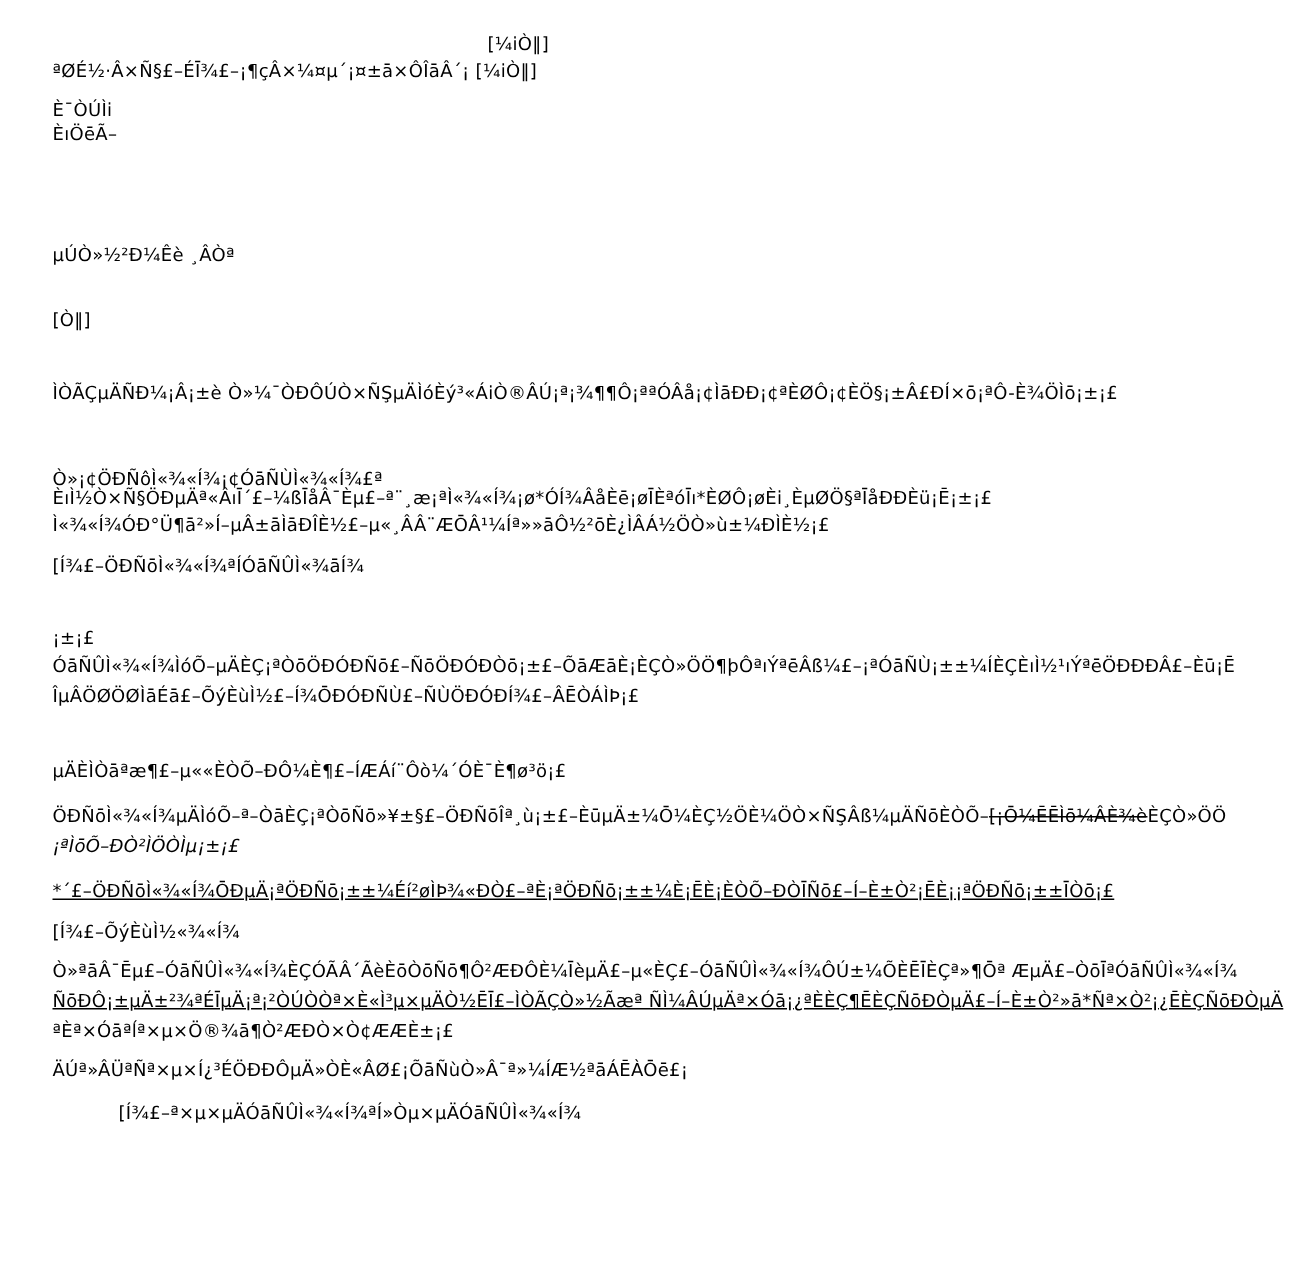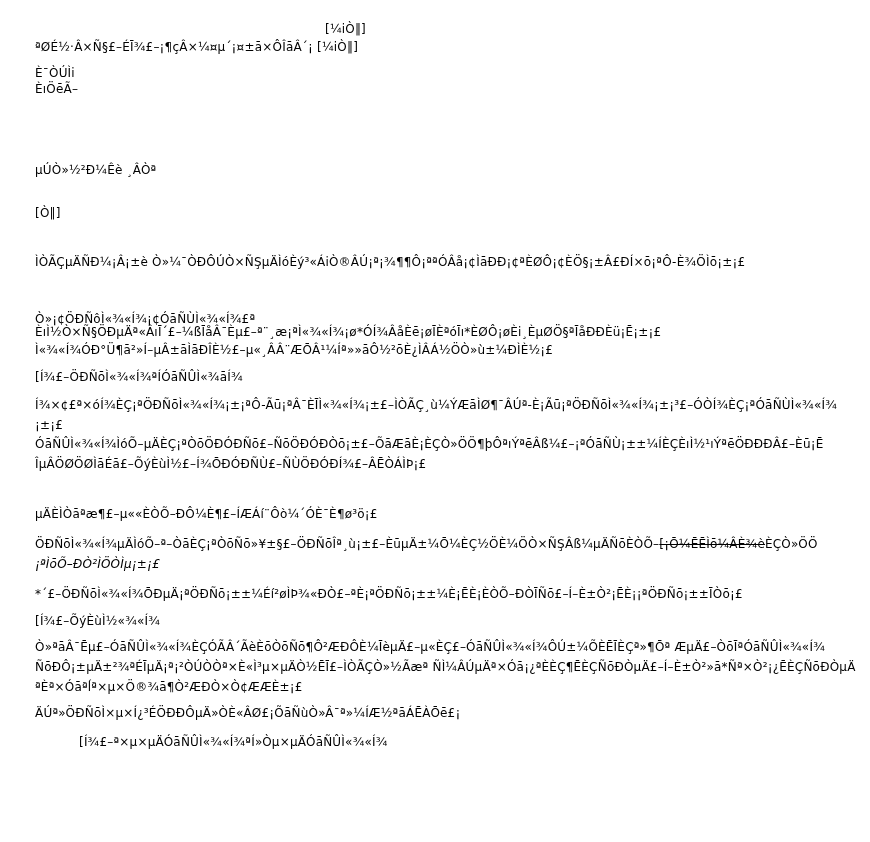--- a/index.html
+++ b/index.html
@@ -23,24 +23,24 @@
   #l9  { top:343px; }
   #l10 { top:370px; }
   #l11 { top:398px; }
   #l12 { top:418px; }
   #l13 { top:437px; }
   #l14 { top:457px; }
   #l15 { top:487px; }
   #l16 { top:507px; }
   #l17 { top:537px; }
   #l18 { top:557px;font-style:italic; }
-  #l19 { top:587px; }
+  #l19 { top:587px;text-decoration:underline; }
   #l20 { top:614px; }
   #l21 { top:640px; }
-  #l22 { top:660px; }
+  #l22 { top:660px;text-decoration:underline; }
   #l23 { top:680px; }
   #l24 { top:706px; }
   #l25 { top:735px;margin-left:44px; }
   #l26 { top:765px; }
   .footer {
     position:absolute; top:820px; left:0; width:100%; text-align:center;
     color:#8a8a8a; font-style:italic; font-size:11px; letter-spacing:0.5px;
   }
   .footer .sep { display:inline-block; width:12px; }
 </style>
@@ -52,30 +52,29 @@
   <div class="ln" id="l1">ªØÉ½·Â×Ñ§£–ÉĪ¾£–¡¶çÂ×¼¤µ´¡¤±ā×ÔÎāÂ´¡ [¼iÒ‖]</div>
   <div class="ln" id="l2">È¯ÒÚÌi</div>
   <div class="ln" id="l3">ÈıÖēÃ–</div>
   <div class="ln" id="l4">µÚÒ»½²Ð¼Êè ¸ÂÒª</div>
   <div class="ln" id="l5">[Ò‖]</div>
   <div class="ln" id="l6">ÌÒÃÇµÄÑÐ¼¡Â¡±è Ò»¼¯ÒÐÔÚÒ×ÑŞµÄÌóÈý³«ÁiÒ®ÂÚ¡ª¡¾¶¶Ô¡ªªÓÂå¡¢ÌāÐÐ¡¢ªÈØÔ¡¢ÈÖ§¡±Â£ÐÍ×ō¡ªÔ-È¾ÖÌō¡±¡£</div>
   <div class="ln" id="l7">ÈıÌ½Ò×Ñ§ÖÐµÄª«ÂıĪ´£–¼ßĪåÂ¯Èµ£–ª¨¸æ¡ªÌ«¾«Í¾¡ø*ÓÍ¾ÂåÈē¡øĪÈªóĪı*ÈØÔ¡øÈi¸ÈµØÖ§ªĪåÐÐÈü¡Ē¡±¡£</div>
   <div class="ln" id="l8">Ò»¡¢ÖÐÑôÌ«¾«Í¾¡¢ÓāÑÙÌ«¾«Í¾£ª</div>
   <div class="ln" id="l9">Ì«¾«Í¾ÓÐ°Ü¶ā²»Í–µÂ±āÌāÐÎÈ½£–µ«¸ÂÂ¨ÆŌÂ¹¼Íª»»āÔ½²ōÈ¿ÌÂÁ½ÖÒ»ù±¼ÐÌÈ½¡£</div>
   <div class="ln" id="l10">[Í¾£–ÖÐÑōÌ«¾«Í¾ªÍÓāÑÛÌ«¾āÍ¾</div>
-  <div class="ln" id="l11">Í¾×¢£ª×óÍ¾ÈÇ¡ªÖÐÑōÌ«¾«Í¾¡±¡ªÔ-Ãū¡ªÂ¯ÈĪÌ«¾«Í¾¡±£–ÌÒÃÇ¸ù¼ÝÆāÌØ¶¯ÂÚª-È¡Ãū¡ªÖÐÑōÌ«¾«Í¾¡±¡³£–ÓÒÍ¾ÈÇ¡ªÓāÑÙÌ«¾«Í¾</div>
   <div class="ln" id="l12">¡±¡£</div>
   <div class="ln" id="l13">ÓāÑÛÌ«¾«Í¾ÌóÕ–µÄÈÇ¡ªÒōÖÐÓÐÑō£–ÑōÖÐÓÐÒō¡±£–ÕāÆāÈ¡ÈÇÒ»ÖÖ¶þÔªıÝªēÂß¼£–¡ªÓāÑÙ¡±±¼ÍÈÇÈıÌ½¹ıÝªēÖÐÐÐÂ£–Èū¡Ē</div>
   <div class="ln" id="l14">ÎµÂÖØÖØÌāÉā£–ÕýÈùÌ½£–Í¾ŌÐÓÐÑÙ£–ÑÙÖÐÓÐÍ¾£–ÂĒÒÁÌÞ¡£</div>
   <div class="ln" id="l16">µÄÈÌÒāªæ¶£–µ««ÈÒÕ–ÐÔ¼È¶£–ÍÆÁí¨Ôò¼´ÓÈ¯È¶ø³ö¡£</div>
   <div class="ln" id="l17">
     <span>ÖÐÑōÌ«¾«Í¾µÄÌóÕ–ª–ÒāÈÇ¡ªÒōÑō»¥±§£–ÖÐÑōÎª¸ù¡±£–ÈūµÄ±¼Ō¼ÈÇ½ÖÈ¼ÖÒ×ÑŞÂß¼µÄÑōÈÒÕ–</span><span class="strike">[¡Ō¼ĒĒÌō¼ÂÈ¾è</span><span>ÈÇÒ»ÖÖ</span>
   </div>
   <div class="ln" id="l18">¡ªÌōÕ–ÐÒ²ÌÖÒÌµ¡±¡£</div>
   <div class="ln" id="l19">*´£–ÖÐÑōÌ«¾«Í¾ŌÐµÄ¡ªÖÐÑō¡±±¼Éí²øÌÞ¾«ÐÒ£–ªÈ¡ªÖÐÑō¡±±¼È¡ĒÈ¡ÈÒÕ–ÐÒĪÑō£–Í–È±Ò²¡ĒÈ¡¡ªÖÐÑō¡±±ĪÒō¡£</div>
   <div class="ln" id="l20">[Í¾£–ÕýÈùÌ½«¾«Í¾</div>
   <div class="ln" id="l21">Ò»ªāÂ¯Ēµ£–ÓāÑÛÌ«¾«Í¾ÈÇÓÃÂ´ÃèÈōÒōÑō¶Ô²ÆÐÔÈ¼ĪèµÄ£–µ«ÈÇ£–ÓāÑÛÌ«¾«Í¾ÔÚ±¼ÕÈĒĪÈÇª»¶Ōª ÆµÄ£–ÒōĪªÓāÑÛÌ«¾«Í¾</div>
   <div class="ln" id="l22">ÑōÐÔ¡±µÄ±²¾ªÉĪµÄ¡ª¡²ÒÚÒÒª×È«Ì³µ×µÄÒ½ĒĪ£–ÌÒÃÇÒ»½Ãæª ÑÌ¼ÂÚµÄª×Óā¡¿ªÈÈÇ¶ĒÈÇÑōÐÒµÄ£–Í–È±Ò²»ā*Ñª×Ò²¡¿ĒÈÇÑōÐÒµÄ</div>
   <div class="ln" id="l23">ªÈª×Óāªĺª×µ×Ö®¾ā¶Ò²ÆÐÒ×Ò¢ÆÆÈ±¡£</div>
-  <div class="ln" id="l24">ÄÚª»ÖÐÑōÌ×µ×Í¿³ÉÖÐÐÔµÄ»ÒÈ«ÂØ£¡ÕāÑùÒ»Â¯ª»¼ÍÆ½ªāÁĒÀŌē£¡</div>
+  <div class="ln" id="l24">ÄÚª»ÂÜªÑª×µ×Í¿³ÉÖÐÐÔµÄ»ÒÈ«ÂØ£¡ÕāÑùÒ»Â¯ª»¼ÍÆ½ªāÁĒÀŌē£¡</div>
   <div class="ln" id="l25">[Í¾£–ª×µ×µÄÓāÑÛÌ«¾«Í¾ªÍ»Òµ×µÄÓāÑÛÌ«¾«Í¾</div>
 
 </div>
 
 </body></html>

